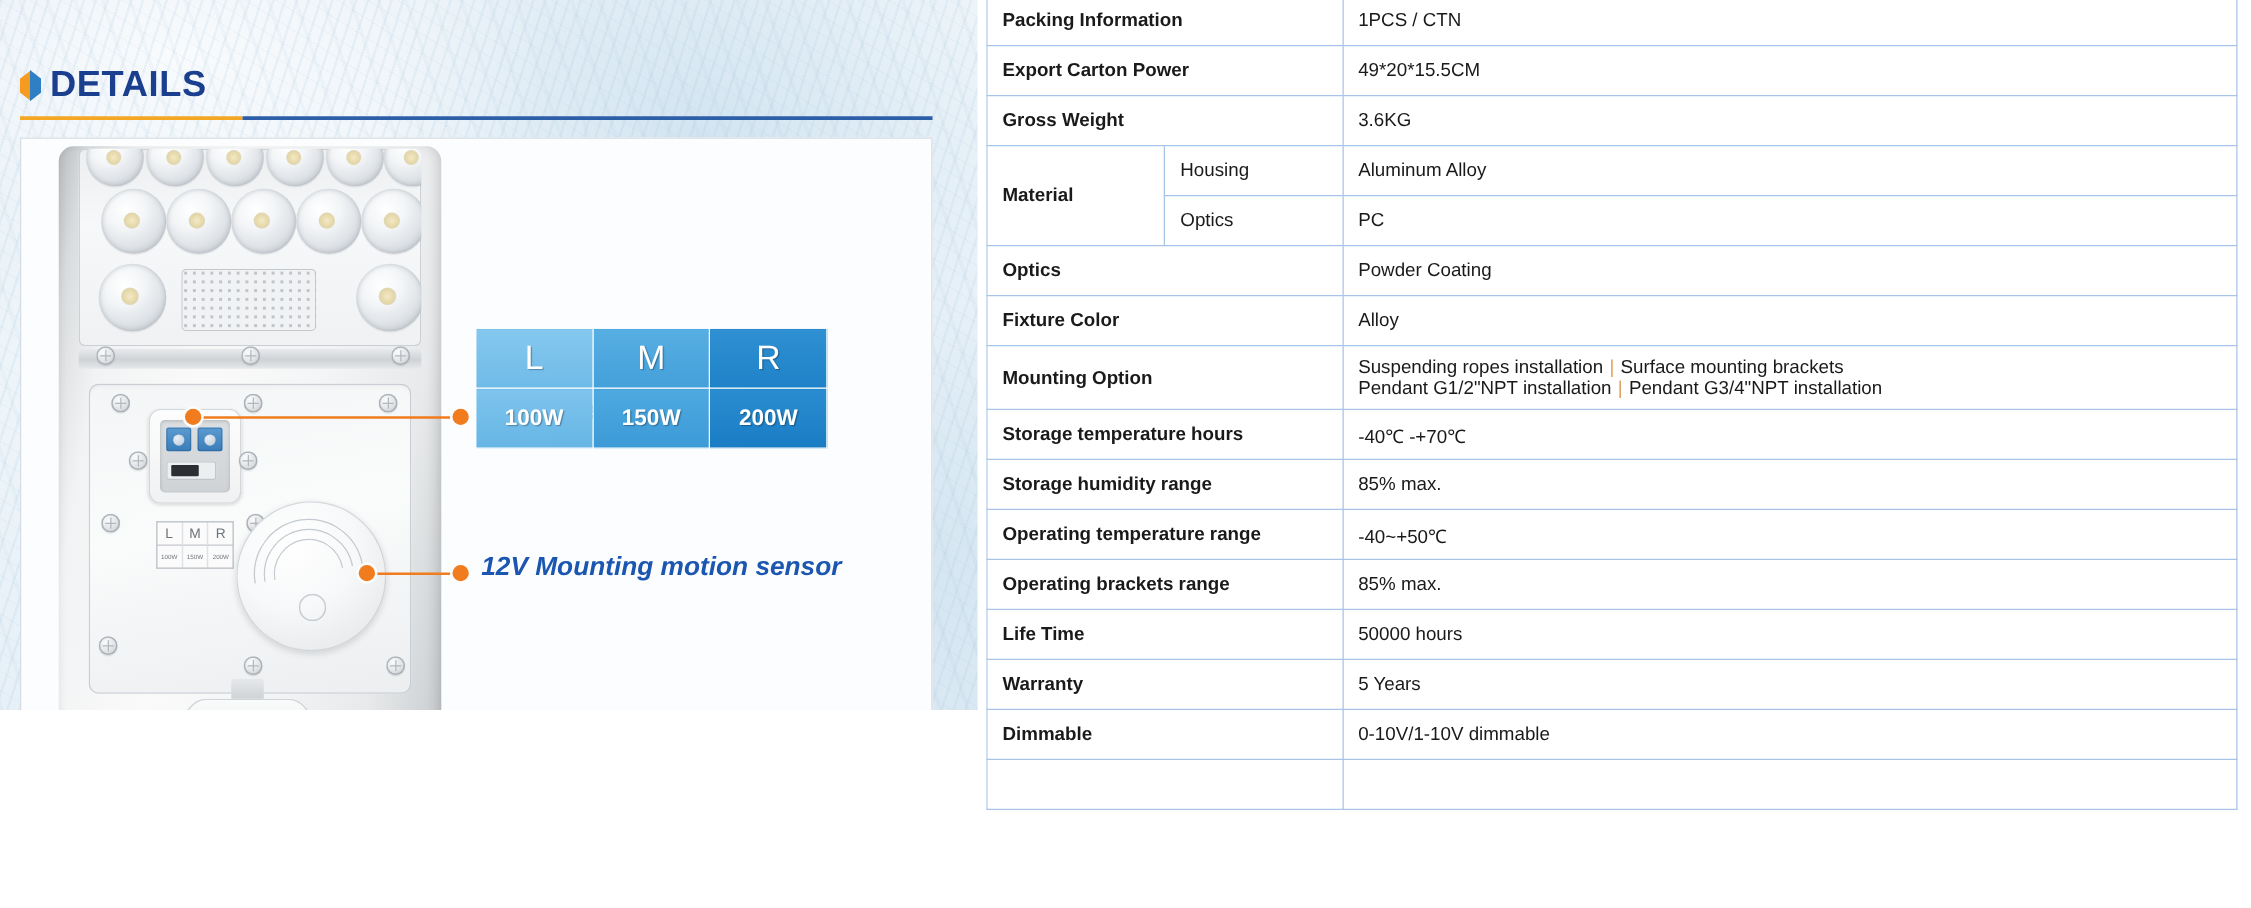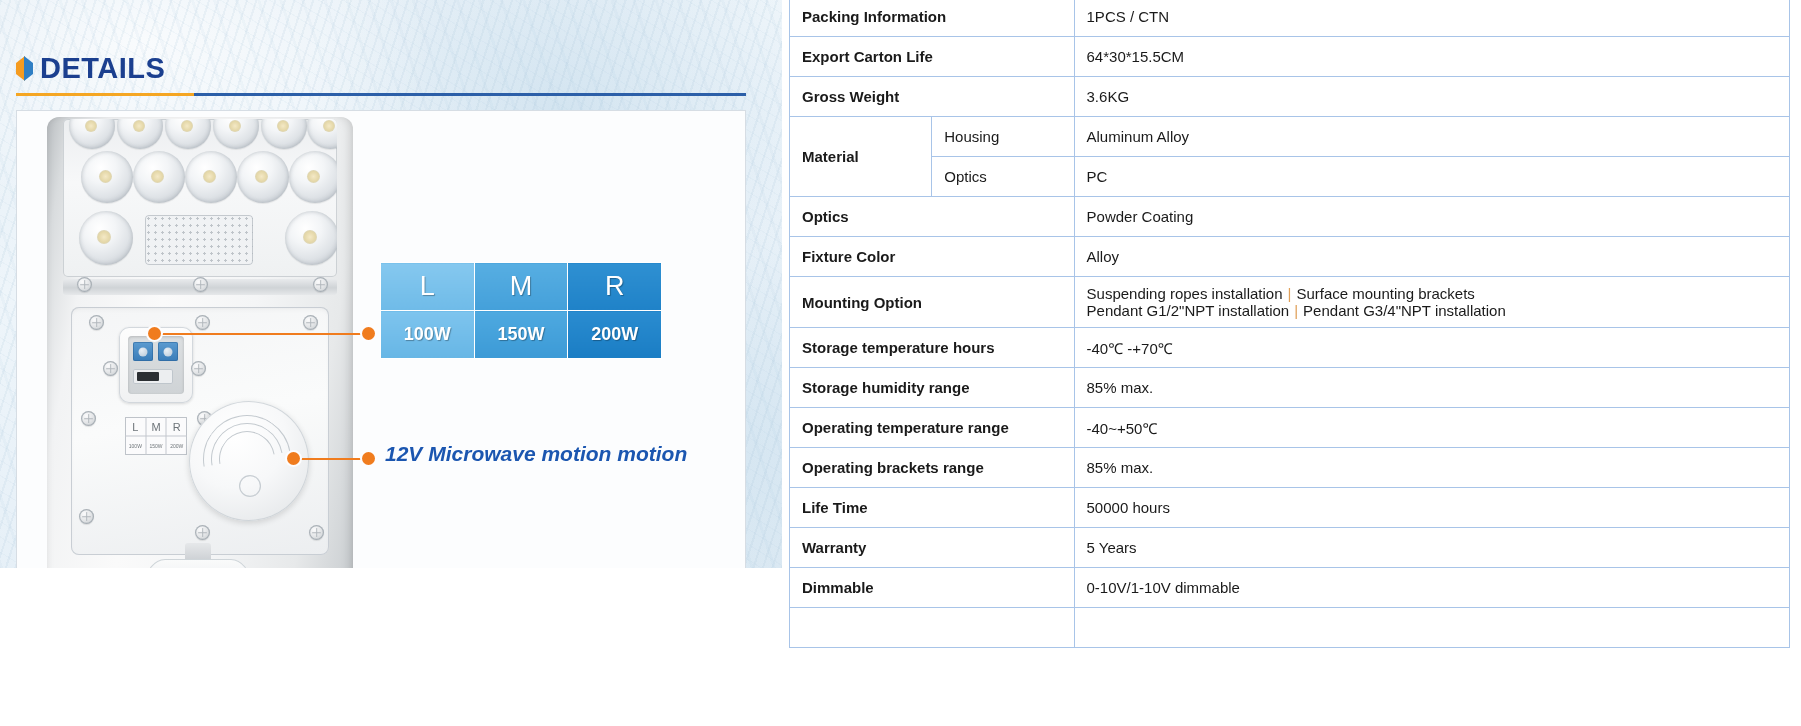--- a/index.html
+++ b/index.html
@@ -467,21 +467,21 @@
     </div>
 
     <div class="callout-line" style="left:137px; top:222px; width:215px;"></div>
     <span class="callout-dot" style="left:131px; top:216px;"></span>
     <span class="callout-dot" style="left:345px; top:216px;"></span>
     <span class="callout-label" style="left:368px; top:206px;">Power selectable</span>
 
     <div class="callout-line" style="left:276px; top:347px; width:76px;"></div>
     <span class="callout-dot" style="left:270px; top:341px;"></span>
     <span class="callout-dot" style="left:345px; top:341px;"></span>
-    <span class="callout-label" style="left:368px; top:331px;">12V Microwave motion motion</span>
+    <span class="callout-label" style="left:368px; top:331px;">12V Mounting motion sensor</span>
   </div>
 
   <table id="power-table">
     <tbody>
         <tr class="row-letter">
       <td class="pw-l">L</td>
       <td class="pw-m">M</td>
       <td class="pw-r">R</td>
     </tr>
     <tr class="row-watt">
@@ -494,22 +494,22 @@
 </div>
 
 <div id="spec-table-wrap">
   <table id="spec-table">
     <tbody>
         <tr class="row-h">
       <td class="label" colspan="2">Packing Information</td>
       <td class="value">1PCS / CTN</td>
     </tr>
     <tr class="row-h">
-      <td class="label" colspan="2">Export Carton Life</td>
-      <td class="value">64*30*15.5CM</td>
+      <td class="label" colspan="2">Export Carton Power</td>
+      <td class="value">49*20*15.5CM</td>
     </tr>
     <tr class="row-h">
       <td class="label" colspan="2">Gross Weight</td>
       <td class="value">3.6KG</td>
     </tr>
     <tr class="row-h">
       <td class="label" rowspan="2">Material</td>
       <td class="sublabel">Housing</td>
       <td class="value">Aluminum Alloy</td>
     </tr>

